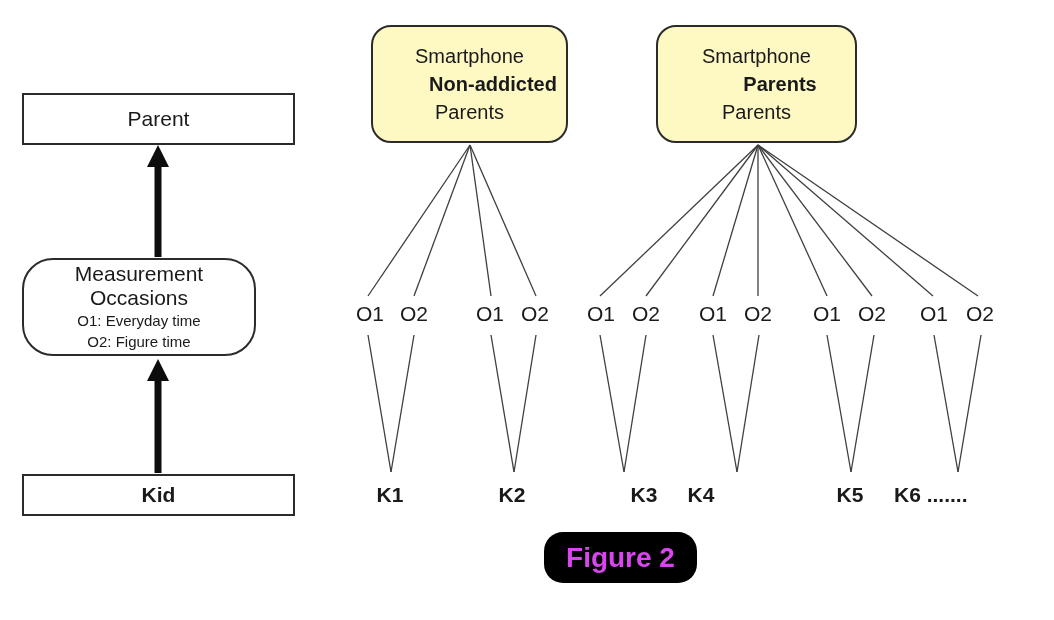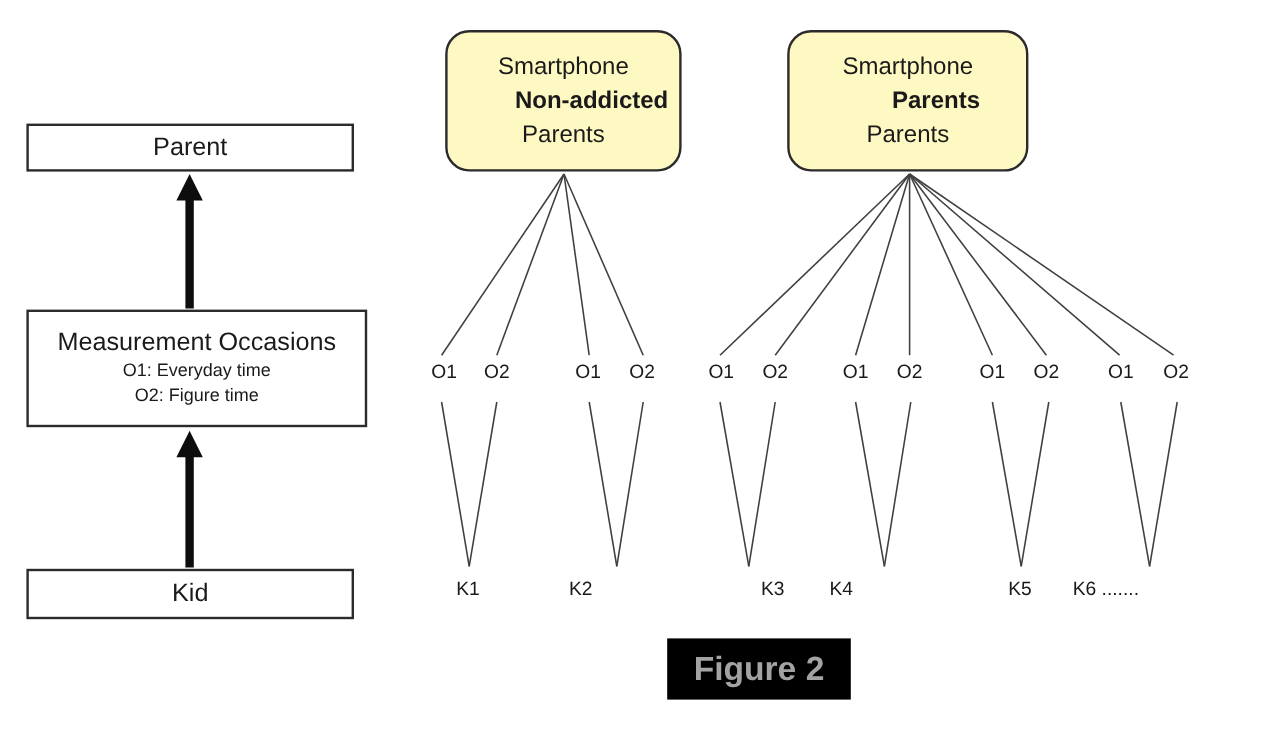--- a/index.html
+++ b/index.html
@@ -29,63 +29,64 @@
     background: #ffffff;
     display: flex;
     flex-direction: column;
     align-items: center;
     justify-content: center;
     text-align: center;
   }
   .box .big { font-size: 21px; }
   .box .small { font-size: 15px; line-height: 21px; }
 
-  .parent-box { left: 22px; top: 103px; width: 273px; height: 40px; }
-  .mo-box     { left: 22px; top: 258px; width: 284px; height: 98px; }
-  .kid-box    { left: 22px; top: 474px; width: 273px; height: 42px; }
+  .parent-box { left: 22px; top: 93px; width: 273px; height: 52px; }
+  .mo-box     { left: 22px; top: 258px; width: 234px; height: 98px; border-radius: 31px; }
+  .kid-box    { left: 22px; top: 474px; width: 273px; height: 42px; font-weight: bold; }
 
   .rounded {
     position: absolute;
     border: 2px solid #2b2b2b;
     border-radius: 20px;
     background: #fef9c3;
     display: flex;
     flex-direction: column;
     align-items: center;
     justify-content: center;
     text-align: center;
     font-size: 20px;
     line-height: 28px;
   }
   .rounded .bold { font-weight: bold; margin-left: 47px; }
   .group-a { left: 371px; top: 25px; width: 197px; height: 118px; }
   .group-b { left: 656px; top: 25px; width: 201px; height: 118px; }
 
   .olabel, .klabel {
     position: absolute;
-    font-size: 16px;
+    font-size: 21px;
     white-space: nowrap;
     transform: translateX(-50%);
     text-align: right;
   }
   .olabel { top: 302px; }
-  .klabel { top: 483px; }
+  .klabel { top: 483px; font-weight: bold; }
   .klabel.align-left { transform: none; }
 
   .figure-tag {
     position: absolute;
-    left: 556px; top: 532px;
+    left: 544px; top: 532px;
     width: 153px; height: 51px;
     background: #000000;
-    color: #a3a3a3;
+    color: #d946ef;
     font-weight: bold;
     font-size: 28px;
     display: flex;
     align-items: center;
     justify-content: center;
+    border-radius: 19px;
   }
 </style>
 </head>
 <body>
 
 <div class="stage">
 
   <svg class="lines" viewBox="0 0 1054 620" aria-hidden="true">
     <g>
       <line class="arrow-shaft" x1="158" y1="257" x2="158" y2="165"></line>
@@ -158,21 +159,21 @@
   <span class="olabel" style="left:601px">O1</span>
   <span class="olabel" style="left:646px">O2</span>
   <span class="olabel" style="left:713px">O1</span>
   <span class="olabel" style="left:758px">O2</span>
   <span class="olabel" style="left:827px">O1</span>
   <span class="olabel" style="left:872px">O2</span>
   <span class="olabel" style="left:934px">O1</span>
   <span class="olabel" style="left:980px">O2</span>
 
   <span class="klabel" style="left:390px">K1</span>
-  <span class="klabel" style="left:484px">K2</span>
+  <span class="klabel" style="left:512px">K2</span>
   <span class="klabel" style="left:644px">K3</span>
   <span class="klabel" style="left:701px">K4</span>
   <span class="klabel" style="left:850px">K5</span>
   <span class="klabel align-left" style="left:894px">K6 .......</span>
 
   <div class="figure-tag">
     <span>Figure 2</span>
   </div>
 
 </div>

